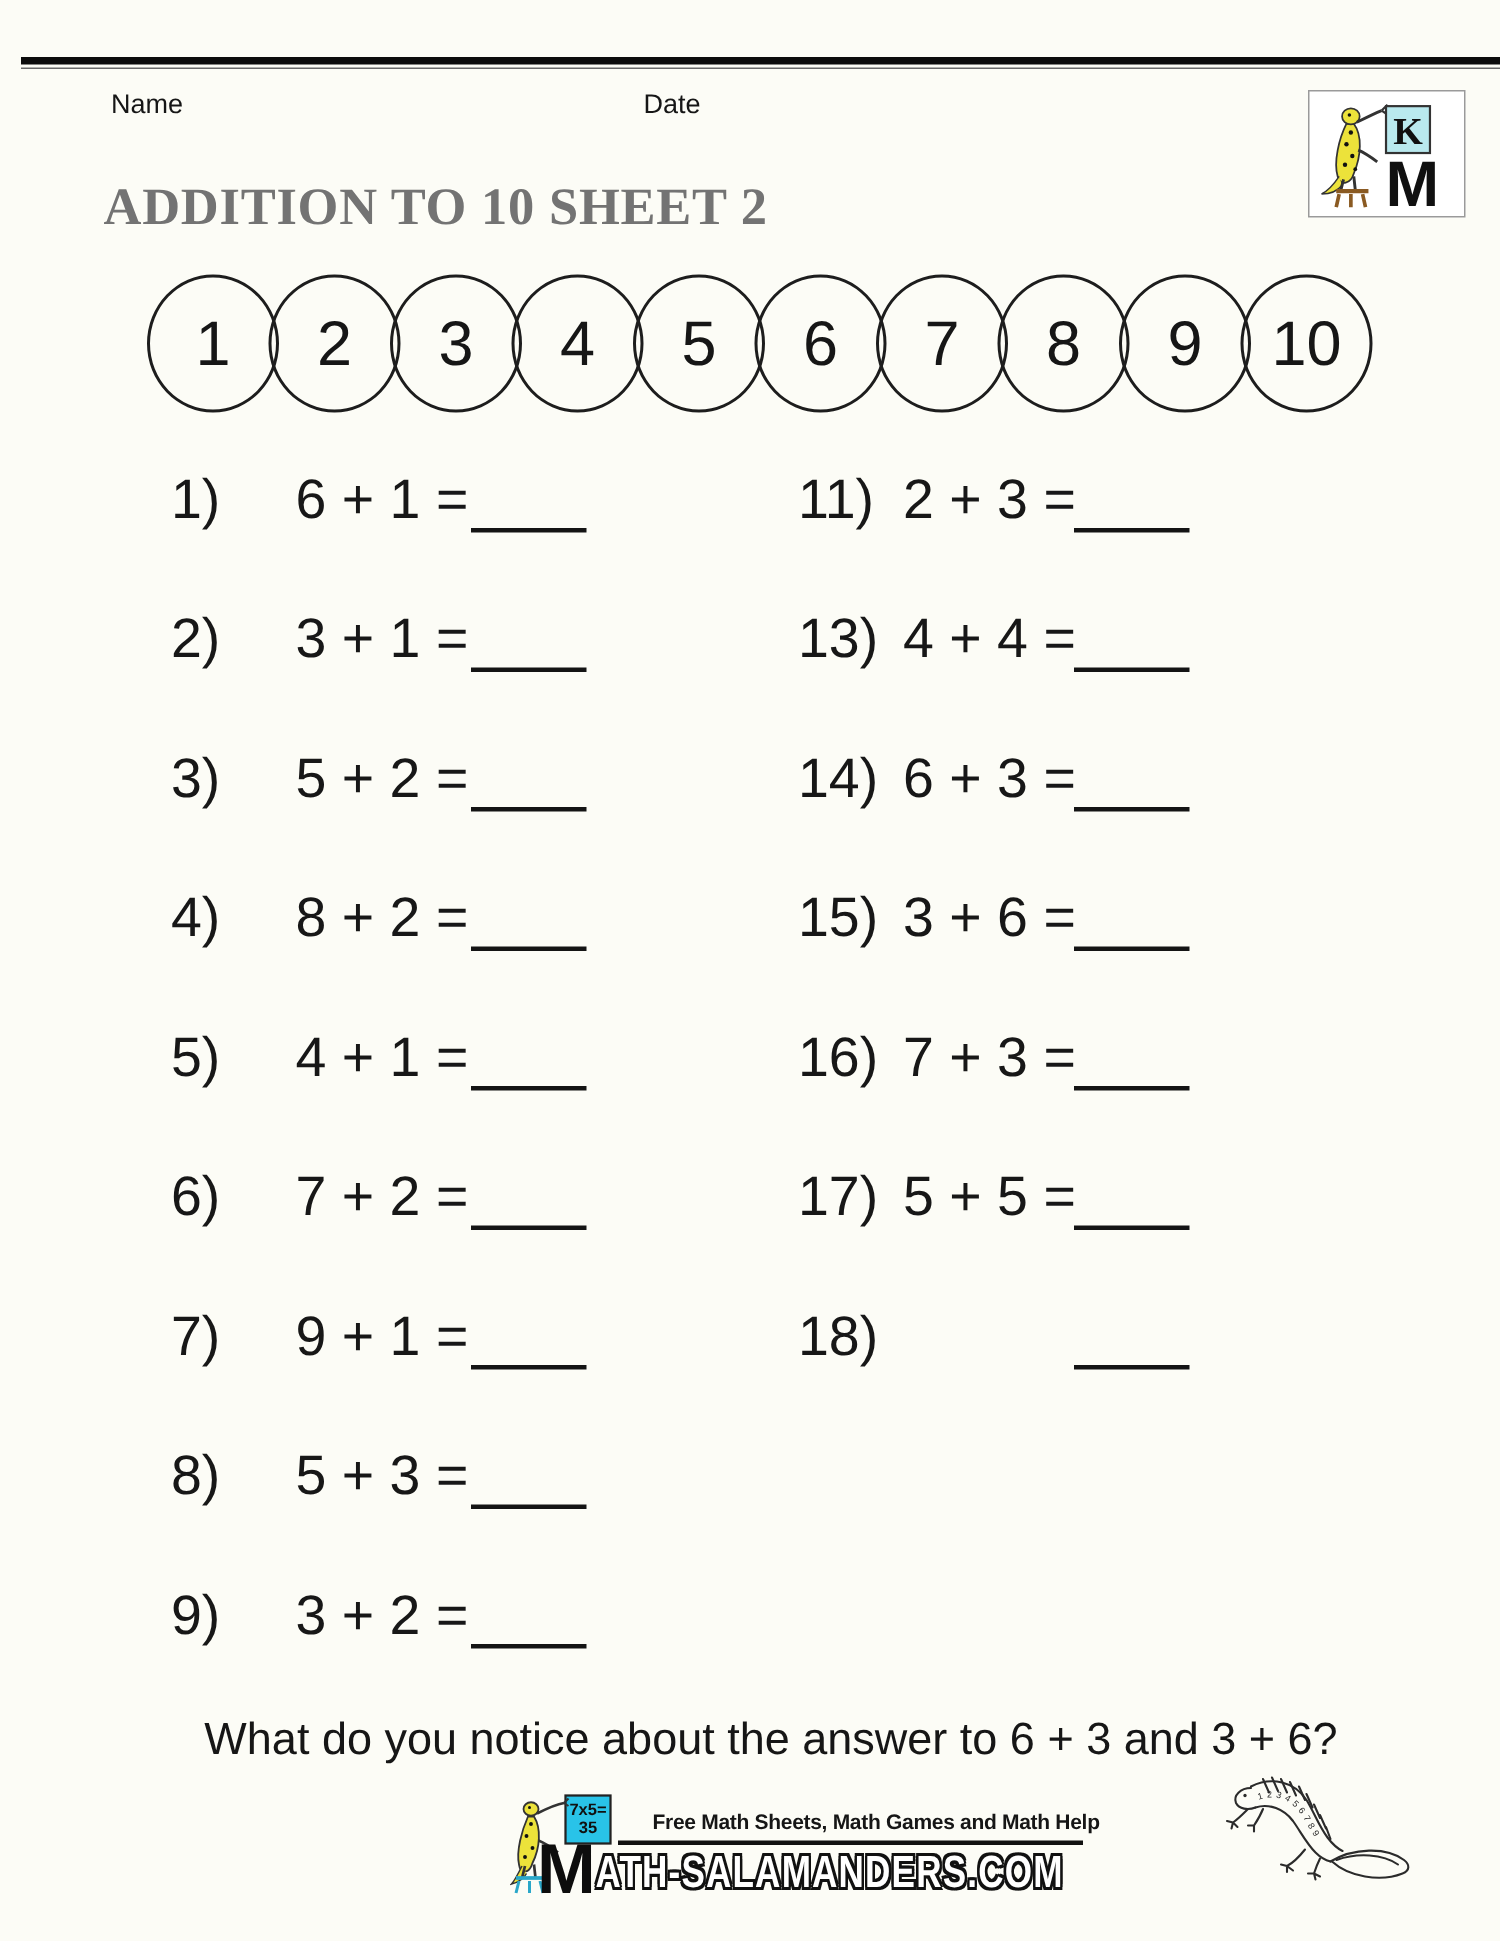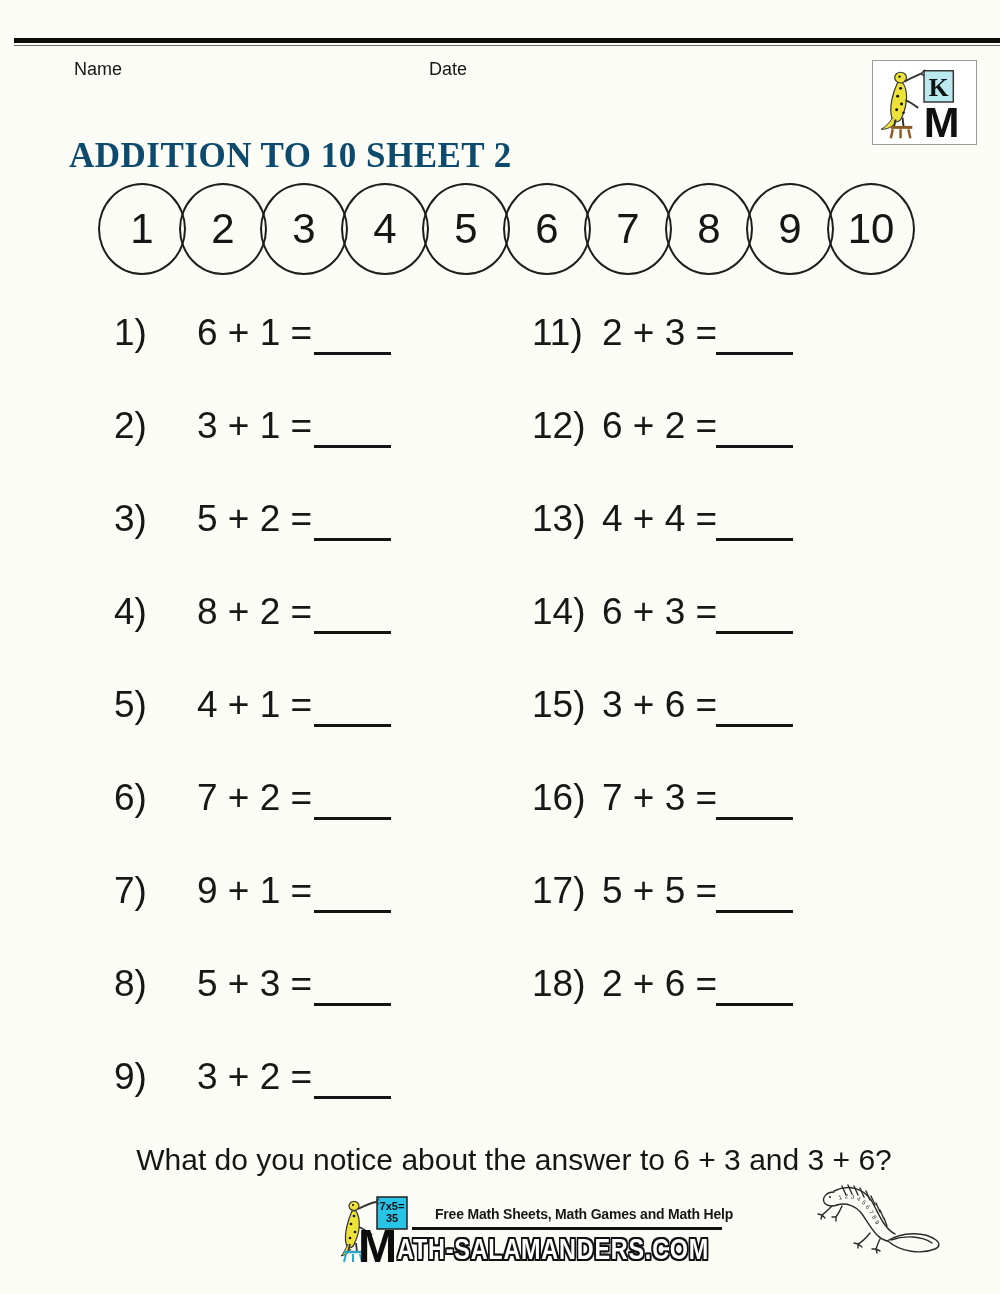--- a/index.html
+++ b/index.html
@@ -9,22 +9,22 @@
   .top-rule{position:absolute;left:0;top:38px;width:1000px;height:5px;background:#0c0c0c;}
   .top-rule-thin{position:absolute;left:0;top:45px;width:1000px;height:1px;background:#6a6a6a;}
 
   .name-label{position:absolute;left:60px;top:59px;font-size:18px;}
   .date-label{position:absolute;left:415px;top:59px;font-size:18px;}
 
   .k-logo{position:absolute;left:858px;top:60px;width:105px;height:85px;background:#ffffff;
           border:1px solid #9a9a9a;box-sizing:border-box;}
   .k-logo svg{width:100%;height:100%;display:block;}
 
-  .title{position:absolute;left:55px;top:136px;margin:0;font-family:"Liberation Serif",serif;
-         font-size:35px;font-weight:700;color:#0c4a6e;letter-spacing:0.5px;}
+  .title{position:absolute;left:55px;top:118px;margin:0;font-family:"Liberation Serif",serif;
+         font-size:35px;font-weight:700;color:#737373;letter-spacing:0.5px;}
 
   .circles{position:absolute;left:84px;top:183px;white-space:nowrap;}
   .circle{display:inline-block;width:84px;height:88px;margin-left:-7px;border:2px solid #1d1d1d;
           border-radius:50%;text-align:center;line-height:88px;font-size:42px;vertical-align:top;
           background:transparent;}
   .circle:first-child{margin-left:0;}
 
   .col{position:absolute;top:310px;}
   #colLeft{left:100px;}
   #colRight{left:518px;}
@@ -142,25 +142,20 @@
         <span class="blank"></span>
       </div>
     </div>
   <div class="col" id="colRight">
       <div class="prow">
         <span class="pnum">11)</span>
         <span class="pexpr">2 + 3 =</span>
         <span class="blank"></span>
       </div>
       <div class="prow">
-        <span class="pnum">12)</span>
-        <span class="pexpr">6 + 2 =</span>
-        <span class="blank"></span>
-      </div>
-      <div class="prow">
         <span class="pnum">13)</span>
         <span class="pexpr">4 + 4 =</span>
         <span class="blank"></span>
       </div>
       <div class="prow">
         <span class="pnum">14)</span>
         <span class="pexpr">6 + 3 =</span>
         <span class="blank"></span>
       </div>
       <div class="prow">
@@ -173,21 +168,20 @@
         <span class="pexpr">7 + 3 =</span>
         <span class="blank"></span>
       </div>
       <div class="prow">
         <span class="pnum">17)</span>
         <span class="pexpr">5 + 5 =</span>
         <span class="blank"></span>
       </div>
       <div class="prow">
         <span class="pnum">18)</span>
-        <span class="pexpr">2 + 6 =</span>
         <span class="blank"></span>
       </div>
     </div>
 
   <div class="question">What do you notice about the answer to 6 + 3 and 3 + 6?</div>
 
   <div class="footer-logo">
     <svg viewBox="0 0 74 78">
       <rect x="37" y="3" width="30" height="32" fill="#29c3e8" stroke="#222" stroke-width="1.5"></rect>
       <text x="52" y="16" font-size="11" font-weight="bold" font-family="Liberation Sans, sans-serif" fill="#101010" text-anchor="middle">7x5=</text>

